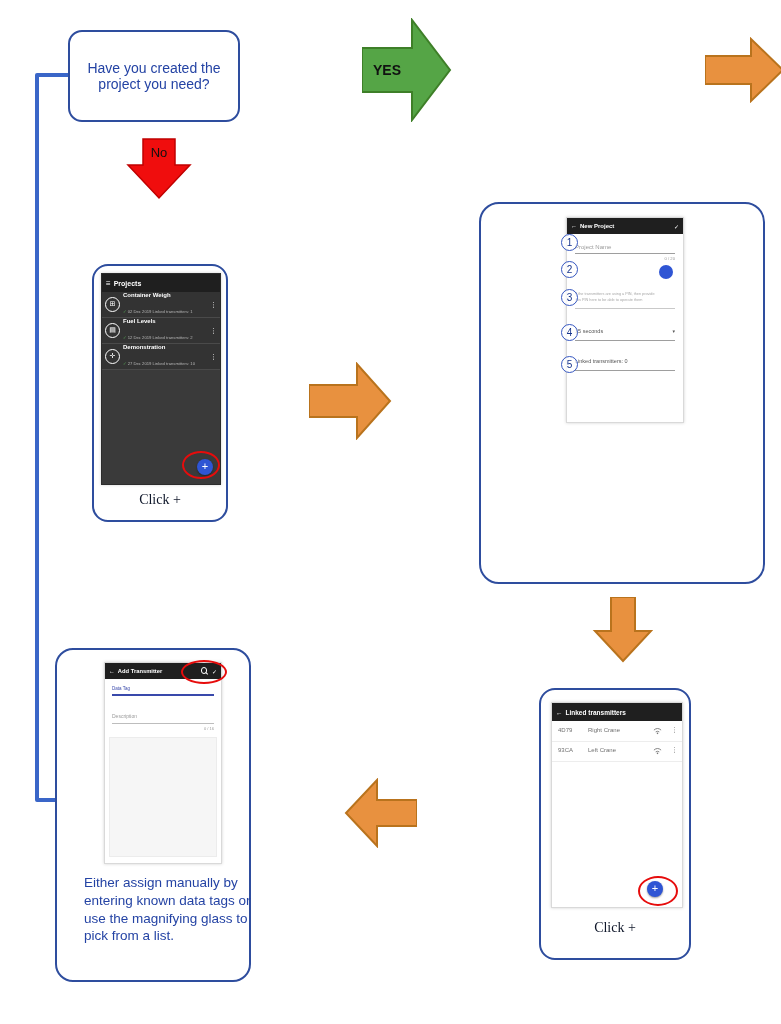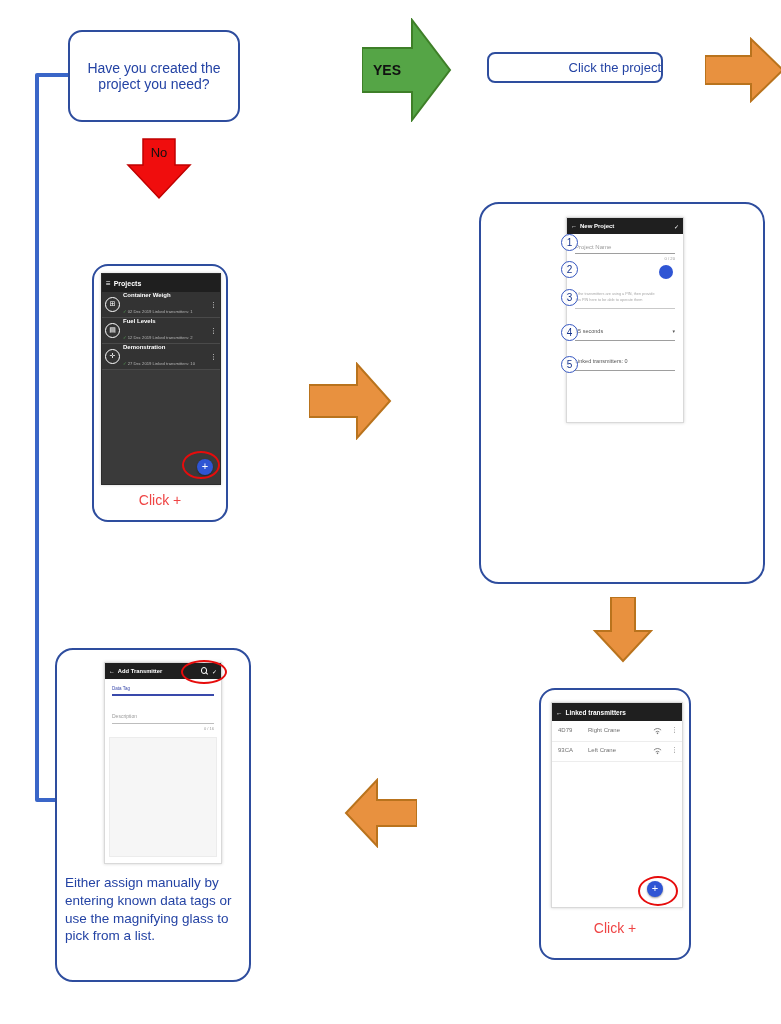--- a/index.html
+++ b/index.html
@@ -1,22 +1,22 @@
 <!DOCTYPE html>
 <html><head>
 <meta charset="utf-8">
 <style>
   html,body{margin:0;padding:0;background:#fff;}
   #canvas{position:relative;width:781px;height:1024px;overflow:hidden;background:#fff;
           font-family:"Liberation Sans",sans-serif;}
   .abs{position:absolute;}
   .flowbox{position:absolute;border:2px solid #2e4d9e;border-radius:16px;background:#fff;box-sizing:border-box;}
   .blue-text{color:#2443a4;}
-  .centered{display:flex;align-items:center;justify-content:flex-end;text-align:center;}
-  .caption{position:absolute;left:0;right:0;text-align:center;color:#ef4444;font-size:14px;}
+  .centered{display:flex;align-items:center;justify-content:flex-start;text-align:center;}
+  .caption{position:absolute;left:0;right:0;text-align:center;color:#0f172a;font-size:14px;font-family:Liberation Serif, serif;}
   .note{position:absolute;color:#2443a4;font-size:13.5px;line-height:1.32;}
   
   .shot{position:absolute;background:#fff;border:1px solid #d9d9d9;box-shadow:0 0 3px rgba(0,0,0,.18);box-sizing:border-box;}
   .shot-header{position:absolute;left:0;right:0;top:0;background:#1f1f1f;color:#fff;display:flex;align-items:center;gap:3px;padding:0 4px;box-sizing:border-box;}
   .fab{position:absolute;width:16px;height:16px;border-radius:50%;background:#2f55d4;color:#fff;
        font-size:11px;line-height:15px;text-align:center;box-shadow:0 1px 2px rgba(0,0,0,.4);}
   .red-ellipse{position:absolute;border:2px solid #e60c0c;border-radius:50%;background:transparent;}
   .uline{position:absolute;height:1px;background:#9e9e9e;}
   
   .p-row{position:relative;height:26px;background:#333;border-bottom:1px solid #4a4a4a;display:flex;align-items:center;gap:3px;padding:0 3px;box-sizing:border-box;}
@@ -50,23 +50,20 @@
 
   <div class="flowbox centered" style="left:68px;top:30px;width:172px;height:92px;border-radius:14px;">
     <div class="blue-text" style="font-size:14px;padding:0 14px;">Have you created the project you need?</div>
   </div>
 
   <svg class="abs" style="left:362px;top:18px;" width="90" height="104" viewBox="0 0 90 104">
     <polygon points="0,30 50,30 50,2 88,52 50,102 50,74 0,74" fill="#55a546" stroke="#3e7f28" stroke-width="2"></polygon>
     <text x="25" y="57" text-anchor="middle" font-size="14" font-weight="600" fill="#111">YES</text>
   </svg>
 
-  <div class="flowbox centered" style="left:487px;top:52px;width:176px;height:31px;border-radius:8px;">
-    <div class="blue-text" style="font-size:13px;">Click the project</div>
-  </div>
 
   <svg class="abs" style="left:705px;top:37px;" width="80" height="66" viewBox="0 0 80 66">
     <polygon points="0,19 46,19 46,2 78,33 46,64 46,47 0,47" fill="#e8913f" stroke="#b9731d" stroke-width="2"></polygon>
   </svg>
 
   <svg class="abs" style="left:126px;top:138px;" width="66" height="62" viewBox="0 0 66 62">
     <polygon points="17,1 49,1 49,27 64,27 33,60 2,27 17,27" fill="#f00d0d" stroke="#c00000" stroke-width="1.5"></polygon>
     <text x="33" y="19" text-anchor="middle" font-size="13" fill="#111">No</text>
   </svg>
 
@@ -188,16 +185,16 @@
         <span style="font-size:6px;">✓</span>
       </div>
       <div class="red-ellipse" style="width:42px;height:20px;left:76px;top:-3px;"></div>
       <div class="abs" style="left:7px;top:23px;font-size:4.5px;color:#3949ab;">Data Tag</div>
       <div class="uline" style="left:7px;right:7px;top:31px;height:1.5px;background:#3949ab;"></div>
       <div class="abs" style="left:7px;top:50px;font-size:5px;color:#9a9a9a;">Description</div>
       <div class="uline" style="left:7px;right:7px;top:60px;background:#bdbdbd;"></div>
       <div class="abs" style="right:7px;top:63px;font-size:4px;color:#9a9a9a;">0 / 16</div>
       <div class="abs" style="left:4px;right:4px;top:74px;bottom:6px;background:#f6f6f6;border:1px solid #ececec;"></div>
     </div>
-    <div class="note" style="left:8px;top:224px;width:176px;">Either assign manually by entering known data tags or use the magnifying glass to pick from a list.</div>
+    <div class="note" style="left:27px;top:224px;width:176px;">Either assign manually by entering known data tags or use the magnifying glass to pick from a list.</div>
   </div>
 
 </div>
 
 </body></html>

